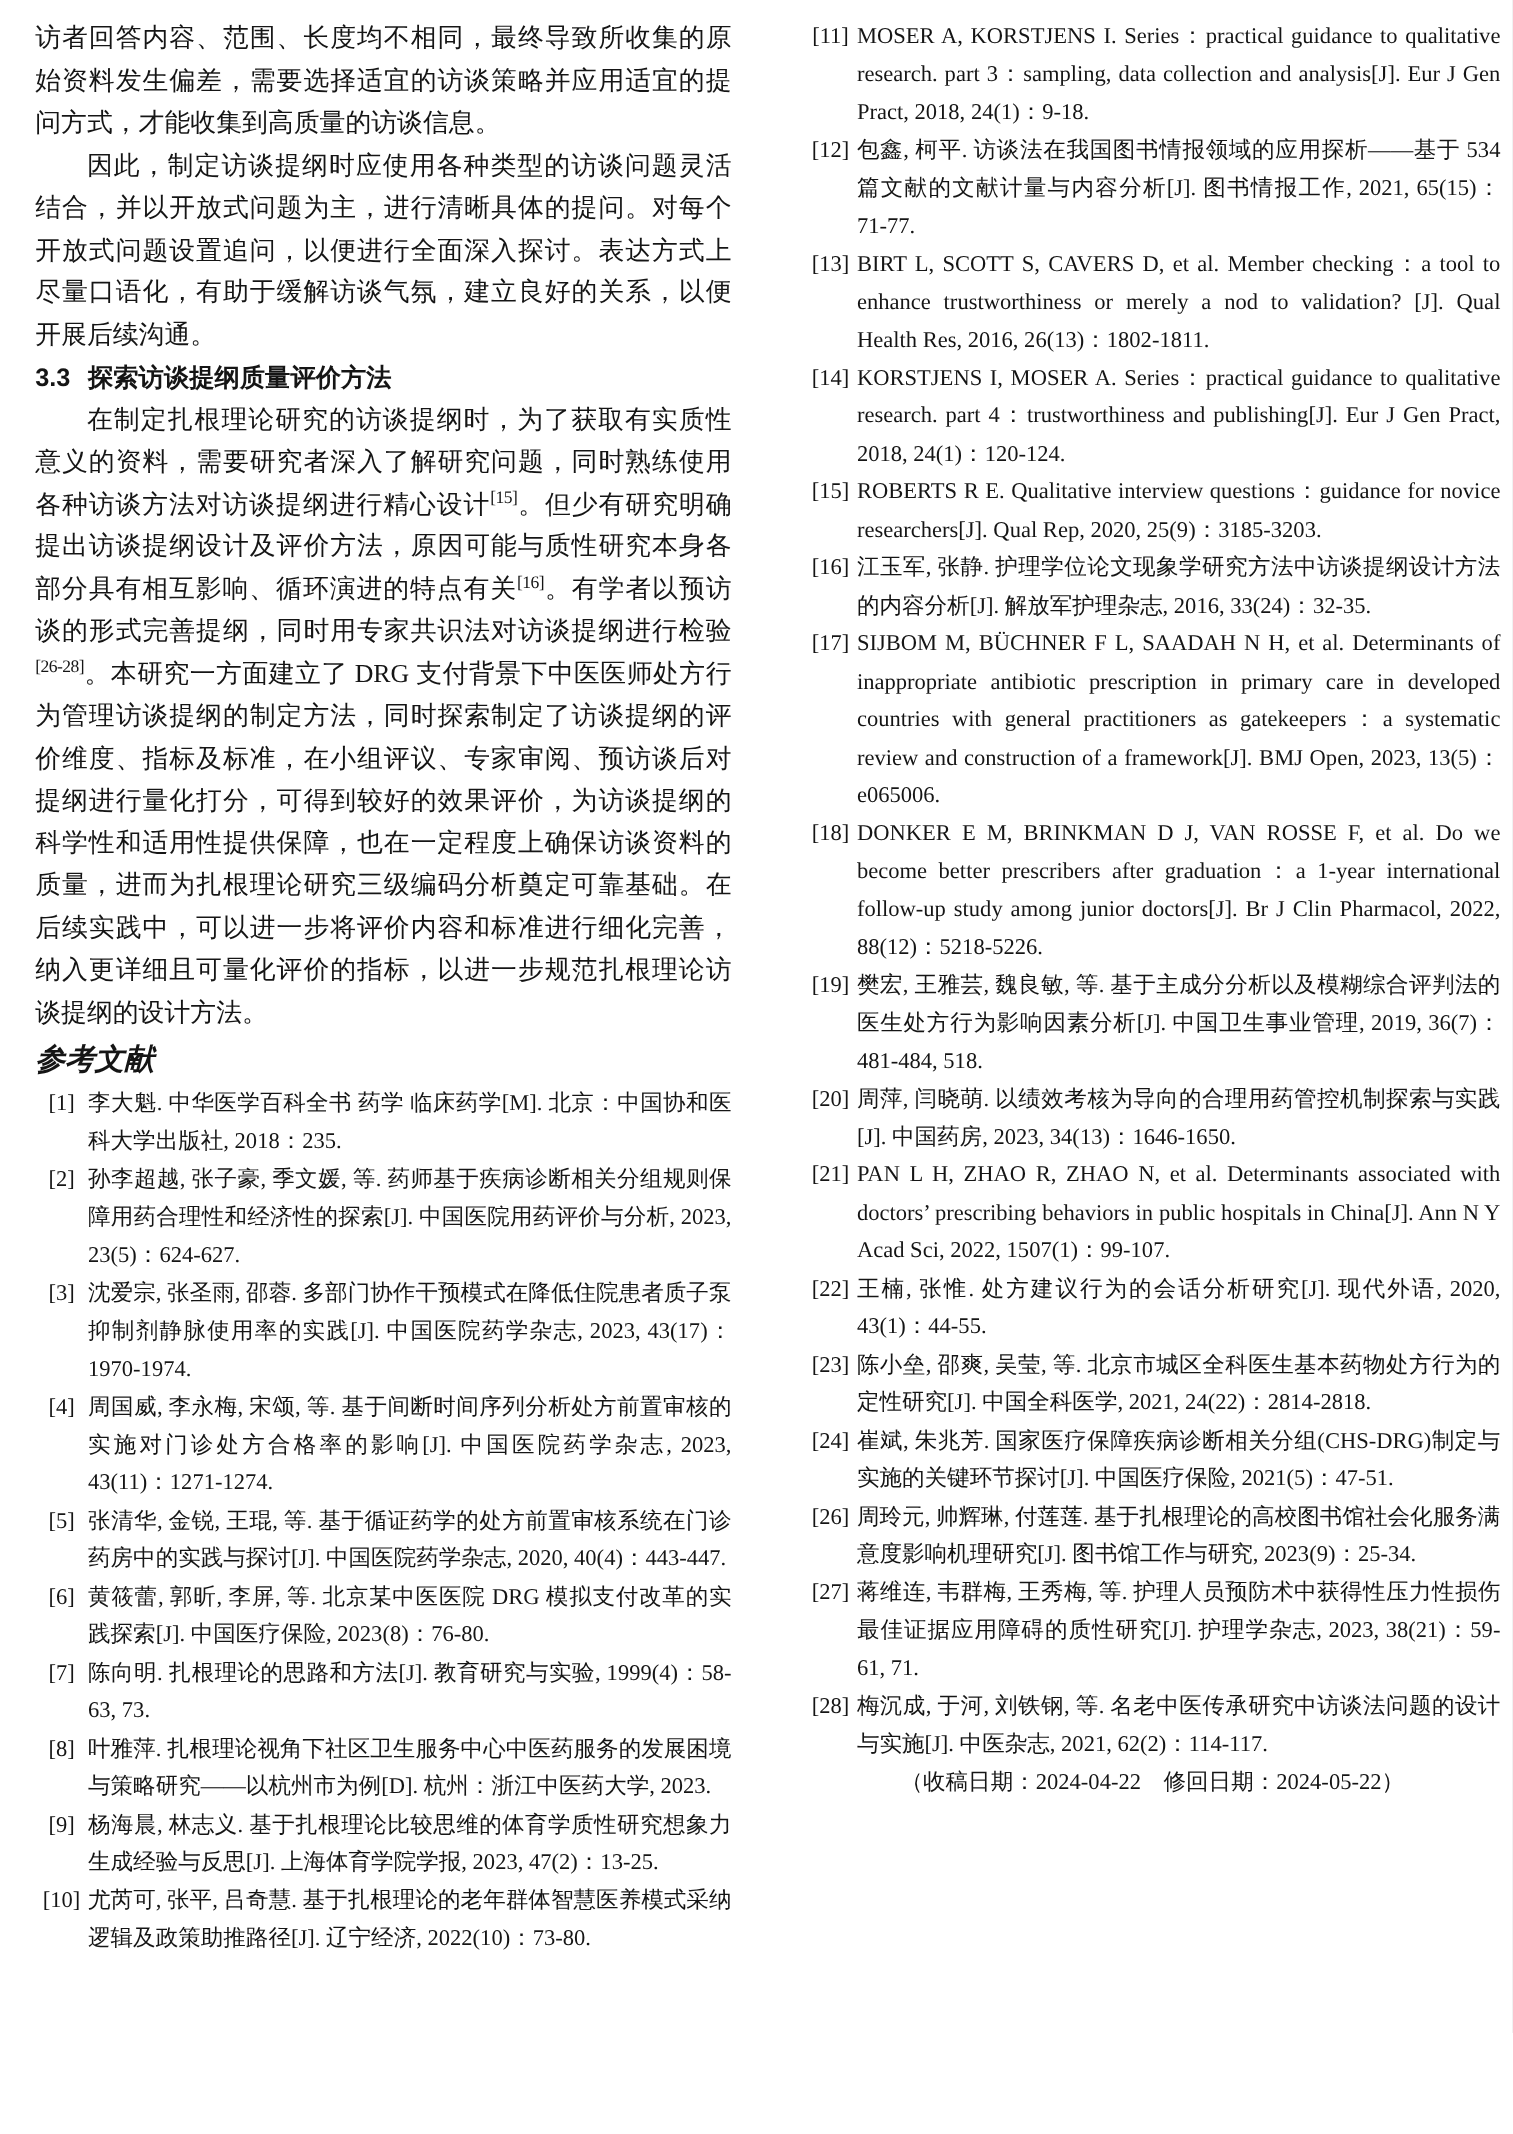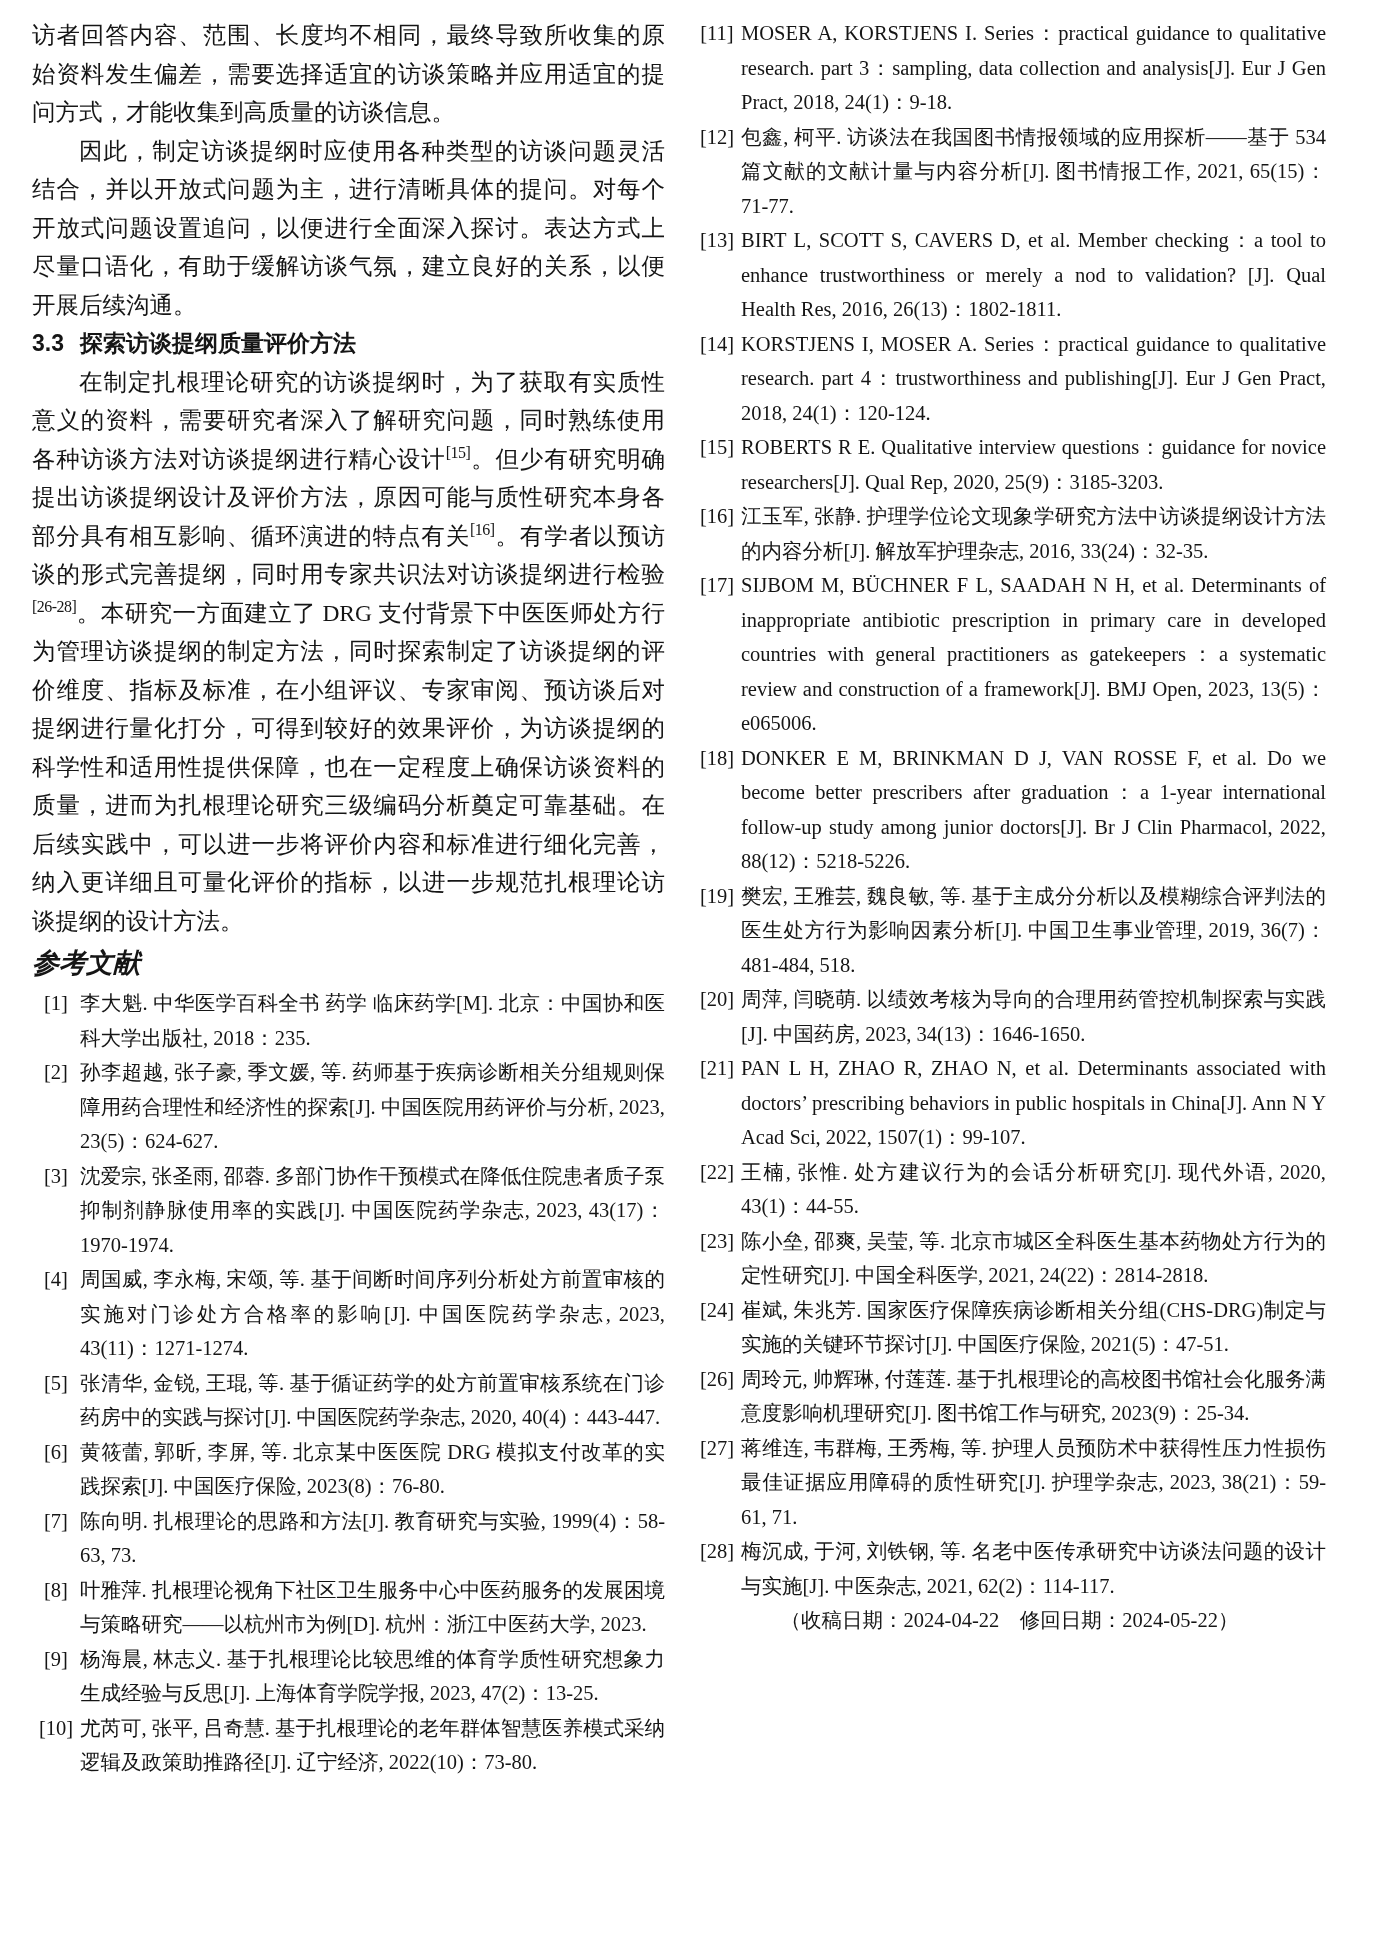--- a/index.html
+++ b/index.html
@@ -8,21 +8,21 @@
     width:1375px;height:1940px;
     background:#ffffff;
     color:#151515;
     font-family:"Liberation Serif","DejaVu Serif",serif;
     overflow:hidden;
     margin:0 auto;
   }
   .columns{
     display:flex;
     padding:16px 30px 0 32px;
-    gap:28px;
+    gap:66px;
   }
   .col{width:633px;min-width:633px;}
   .para{
     font-size:23.5px;
     line-height:38.5px;
     text-align:justify;
     margin:0;
   }
   .para.indent{text-indent:2em;}
   sup.cite{

